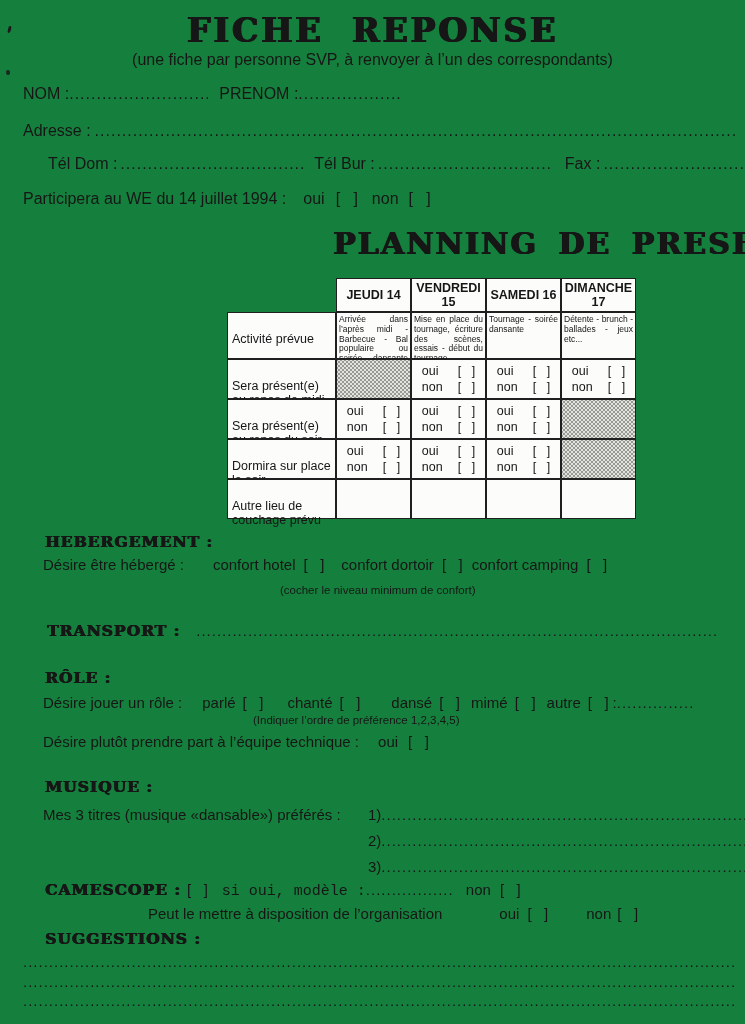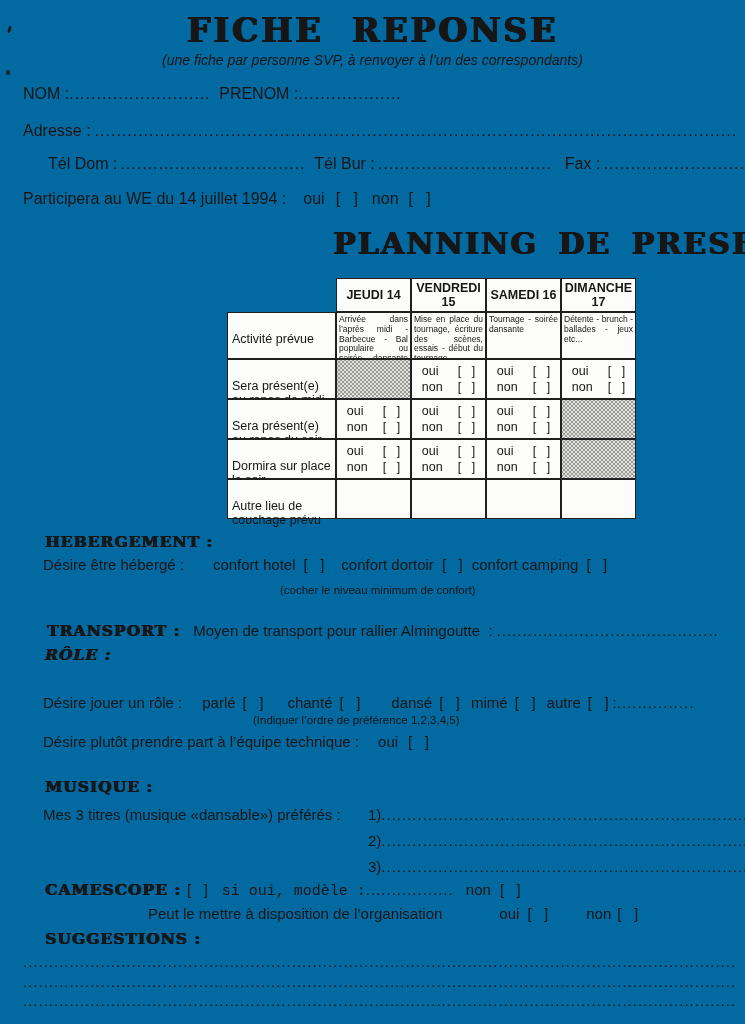--- a/index.html
+++ b/index.html
@@ -1,18 +1,18 @@
 <!DOCTYPE html>
 <html><head>
 <meta charset="utf-8">
 <style>
   html,body{margin:0;padding:0;background:#e8e8e6;}
   .page{
     position:relative; width:745px; height:1024px; margin:0 auto;
-    background:#0369a1; color:#161616; overflow:hidden;
+    background:#15803d; color:#161616; overflow:hidden;
     font-family:"Liberation Sans", sans-serif; font-size:15px;
   }
   
   .stencil{
     font-family:"DejaVu Serif", serif; font-weight:bold;
     letter-spacing:1px;
     text-shadow:0.7px 0 0 currentColor, -0.3px 0 0 currentColor;
     white-space:nowrap;
   }
   .form-title{
@@ -20,21 +20,21 @@
     text-shadow:1.2px 0 0 currentColor, -0.6px 0 0 currentColor;
   }
   .planning-title{
     position:absolute; left:333px; top:231px;
     font-size:30px; line-height:26px; letter-spacing:2px; word-spacing:8px;
     text-shadow:1px 0 0 currentColor, -0.5px 0 0 currentColor;
   }
   .section-heading{ font-size:15.5px; line-height:18px; }
 
   .header-block{ position:absolute; left:0; right:0; top:13px; text-align:center; }
-  .subtitle{ font-size:14px; line-height:16px; margin-top:3px;font-style:italic; }
+  .subtitle{ font-size:16px; line-height:16px; margin-top:3px; }
 
   .abs{ position:absolute; }
   .hline{ display:flex; align-items:baseline; }
   .idline{ font-size:16px; }
   .dots{
     overflow:hidden; white-space:nowrap; letter-spacing:1px;
     min-width:0;
   }
   .cb{ white-space:pre; }
   .flex1{ flex:1 1 0; }
@@ -249,27 +249,26 @@
     <span>Désire être hébergé :</span>
     <span style="margin-left:29px;">confort hotel</span>
     <span class="cb" style="margin-left:8px;">[   ]</span>
     <span style="margin-left:17px;">confort dortoir</span>
     <span class="cb" style="margin-left:8px;">[   ]</span>
     <span style="margin-left:9px;text-align:right;">confort camping</span>
     <span class="cb" style="margin-left:8px;">[   ]</span>
   </div>
   <div class="abs note" style="left:280px; top:583px;">(cocher le niveau minimum de confort)</div>
 
-  <div class="abs hline" style="left:47px; top:622px; width:672px;">
+  <div class="abs hline" style="left:47px; top:622px; width:672px;gap:12px;">
     <span class="stencil section-heading">TRANSPORT :</span>
-    <span style="margin-left:13px; white-space:pre;">Moyen de transport pour rallier Almingoutte  :</span>
     <span class="dots flex1" style="margin-left:4px;">........................................................................................................................................................................................................................................................................</span>
   </div>
 
-  <div class="abs stencil section-heading" style="left:45px; top:646px;font-style:italic;">RÔLE :</div>
+  <div class="abs stencil section-heading" style="left:45px; top:669px;">RÔLE :</div>
   <div class="abs hline" style="left:43px; top:694px; width:650px;">
     <span>Désire jouer un rôle :</span>
     <span style="margin-left:20px;">parlé</span>
     <span class="cb" style="margin-left:7px;">[   ]</span>
     <span style="margin-left:24px;">chanté</span>
     <span class="cb" style="margin-left:7px;">[   ]</span>
     <span style="margin-left:31px;">dansé</span>
     <span class="cb" style="margin-left:7px;">[   ]</span>
     <span style="margin-left:11px;">mimé</span>
     <span class="cb" style="margin-left:7px;">[   ]</span>

